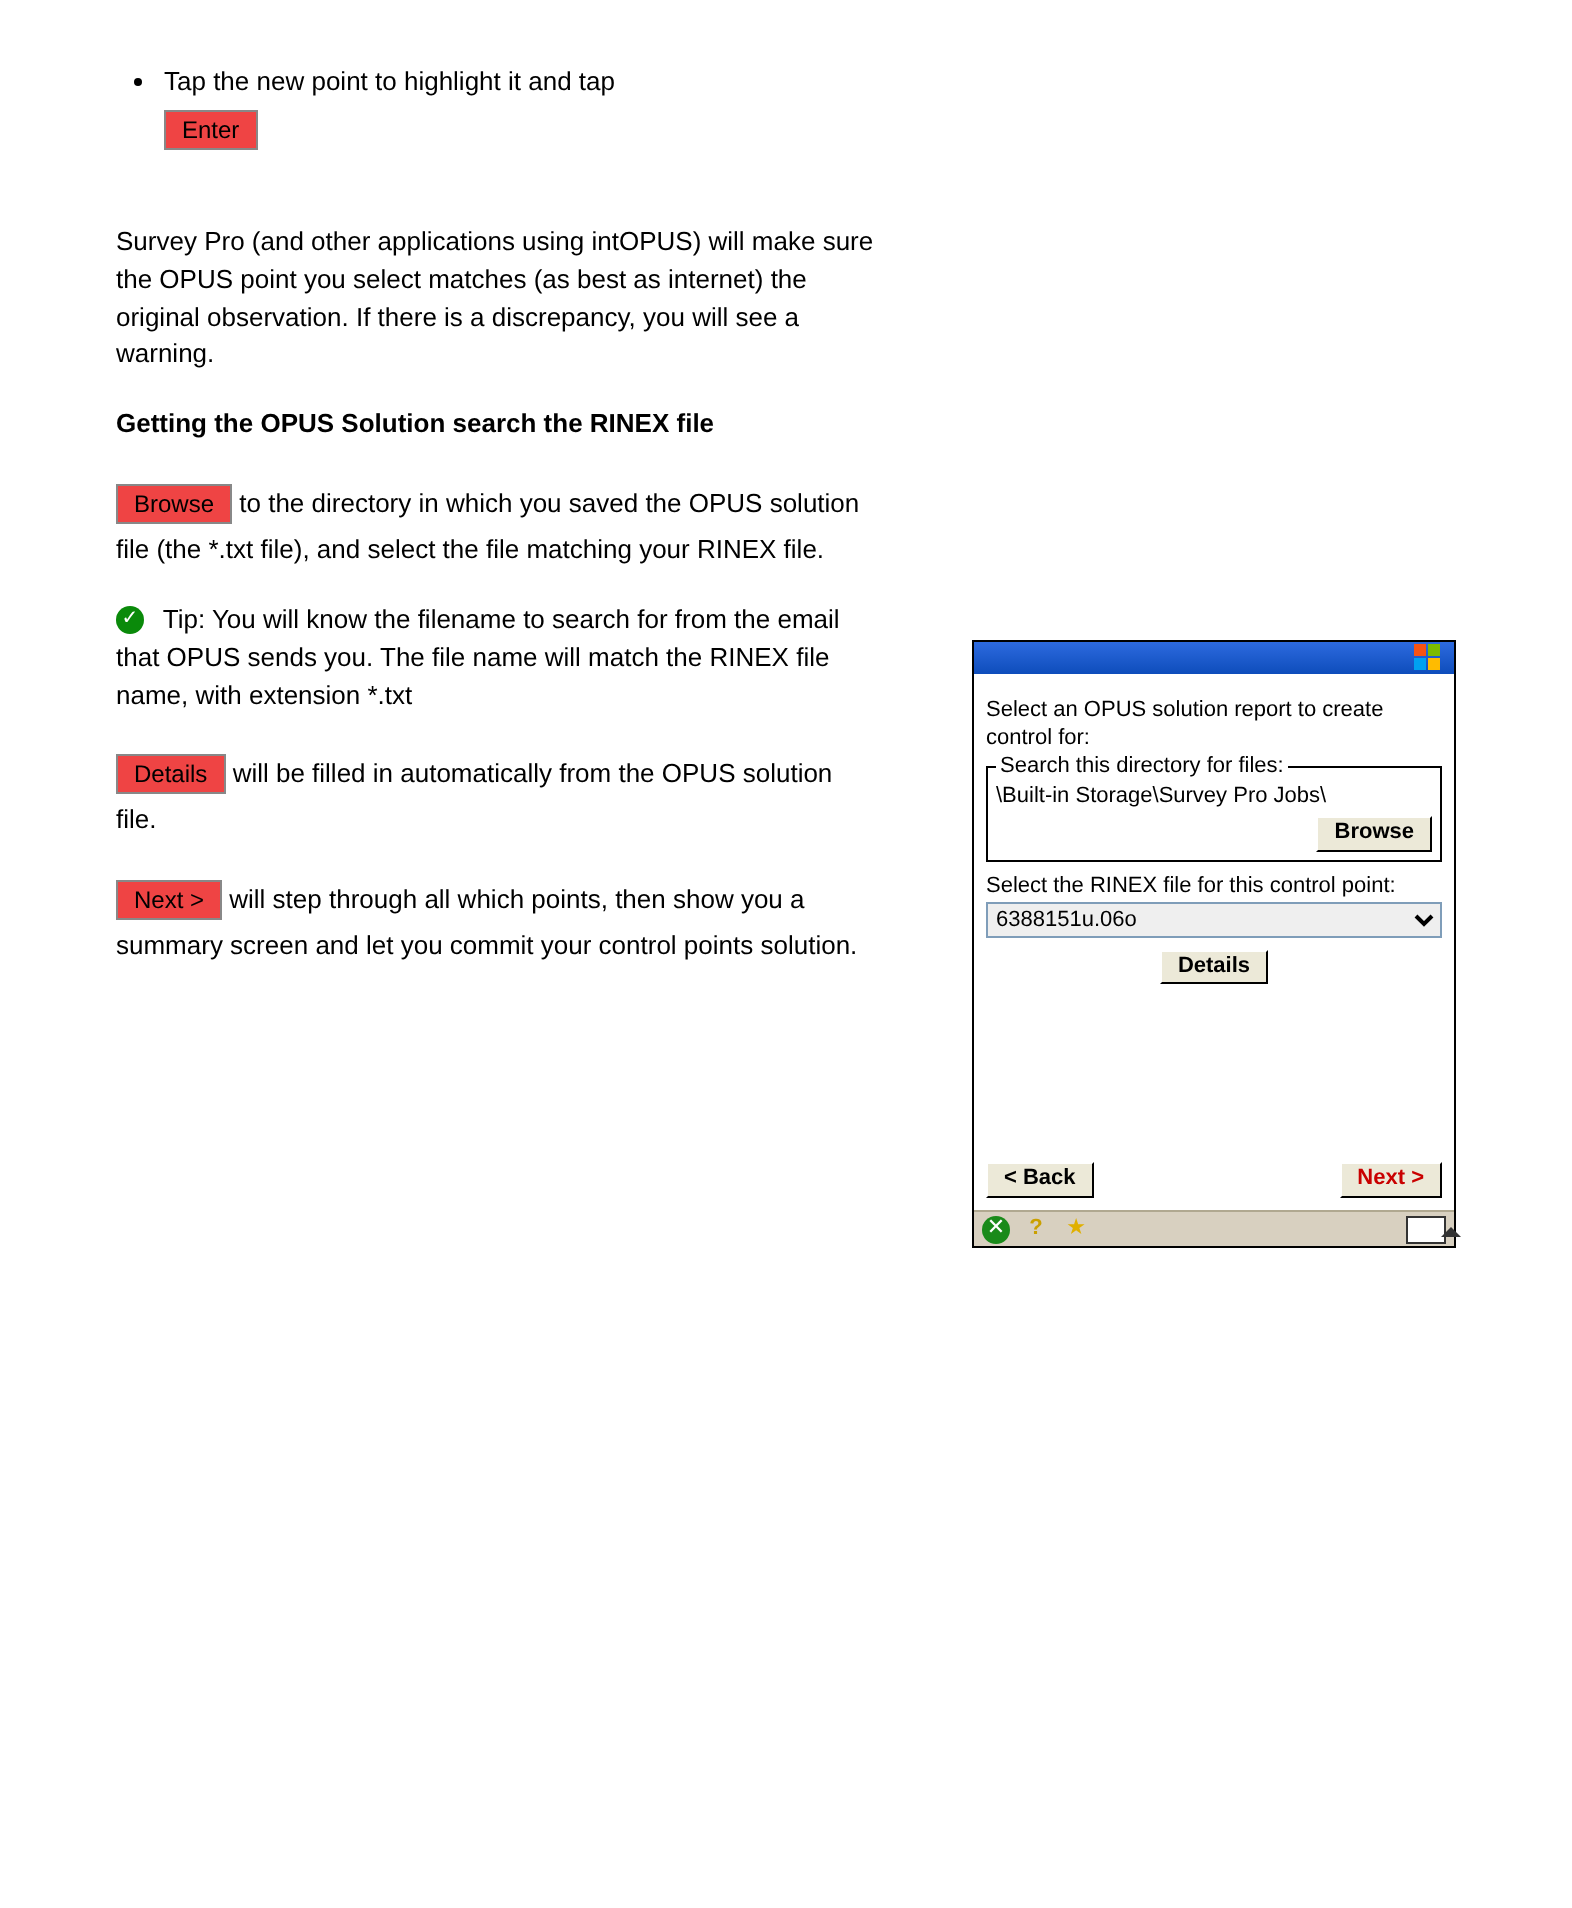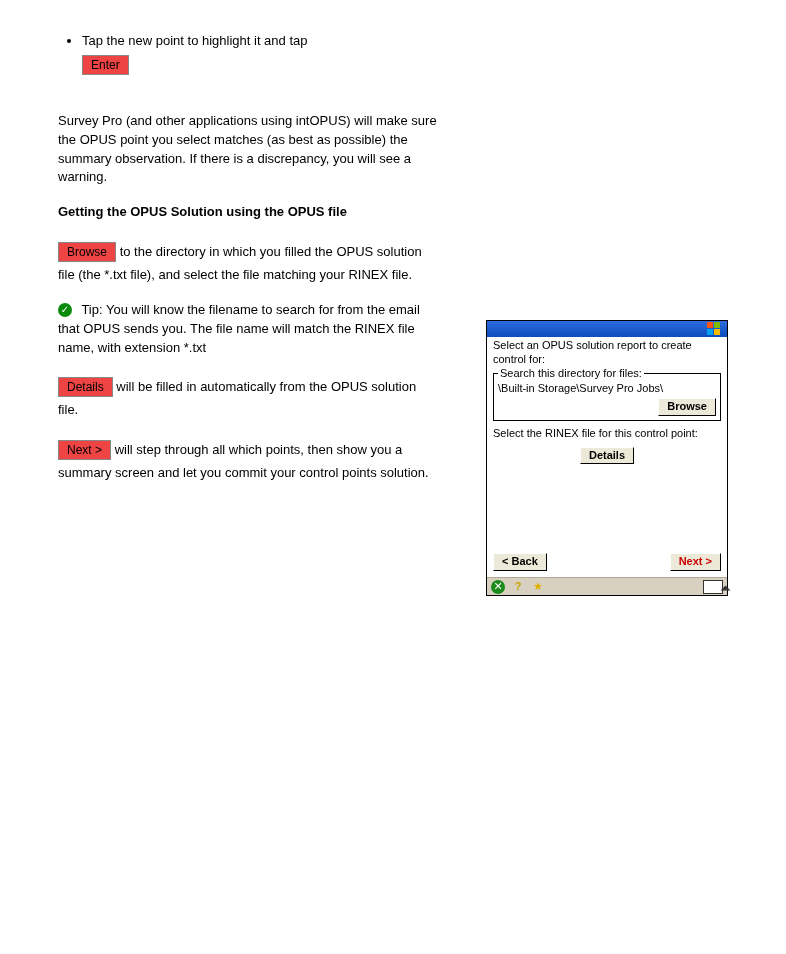--- a/index.html
+++ b/index.html
@@ -11,21 +11,21 @@
   .chip { display:inline-block; border:1px solid #888; background:#ef4444; padding:1px 8px; font-size:12px; line-height:16px; margin:4px 0; }
   p { margin:0 0 16px 0; }
   .ico-ok { display:inline-block; width:14px; height:14px; border-radius:50%; background:#0a8a0a; color:#fff; text-align:center; font-size:10px; line-height:14px; vertical-align:middle; margin-right:6px; }
   .dev-wrap { position:absolute; top:320px; left:486px; width:242px; border:1px solid #000; }
   .ppc-title { background:linear-gradient(to bottom,#2d6adf,#0e4dbb); color:#fff; height:16px; line-height:22px; padding:0 4px; font-size:11px; font-weight:bold; display:flex; align-items:flex-end; overflow:hidden; white-space:nowrap;flex-direction:column; }
   .win-flag { width:14px; height:14px; margin-right:3px; display:inline-block; }
   .win-flag span{display:block;width:6px;height:6px;float:left;margin:0.5px;}
   .wf-r{background:#f65314}.wf-g{background:#7cbb00}.wf-b{background:#00a1f1}.wf-y{background:#ffbb00}
   .ppc-title .sp{flex:1}
   .title-ico{width:12px;height:12px;margin-left:3px;}
-  .ppc-body { background:#fff; padding:2px 6px 8px 6px; font-family:"Tahoma",Arial,sans-serif; font-size:11px; line-height:1.25; position:relative; height:240px; }
+  .ppc-body { background:#fff; padding:12px 6px 8px 6px; font-family:"Tahoma",Arial,sans-serif; font-size:11px; line-height:1.25; position:relative; height:268px; }
   fieldset { border:1px solid #000; margin:0 0 6px 0; padding:2px 4px 4px 4px; }
   legend { font-weight:normal; padding:0 2px; font-size:11px; }
   .btn3d { display:inline-block; border:1px solid #000; border-top-color:#fff; border-left-color:#fff; background:#ece9d8; padding:1px 8px; font-size:11px; font-weight:bold; cursor:pointer; }
   .browse-row { text-align:right; margin-top:2px; }
   select.rinex { width:100%; border:1px solid #7f9db9; font-size:11px; height:18px; }
   .center { text-align:center; }
   .wiz-btns { position:absolute; bottom:6px; left:6px; right:6px; display:flex; justify-content:space-between; }
   .red { color:#c90000; }
   .ppc-bar { background:#d8d0c0; height:18px; display:flex; align-items:center; padding:0 4px; border-top:1px solid #b0a890; }
   .bar-ico { width:14px; height:14px; display:inline-flex; align-items:center; justify-content:center; margin-right:6px; font-size:11px; }
@@ -36,25 +36,25 @@
 <body>
 
 <div class="page">
   <div class="left-col">
     <ul class="bullets">
       <li>
         <span>Tap the new point to highlight it and tap</span><br>
         <span class="chip">Enter</span>
       </li>
     </ul>
-    <p>Survey Pro (and other applications using intOPUS) will make sure the OPUS point you select matches (as best as possible) the summary observation. If there is a discrepancy, you will see a warning.</p>
-    <p><b>Getting the OPUS Solution using the OPUS file</b></p>
+    <p>Survey Pro (and other applications using intOPUS) will make sure the OPUS point you select matches (as best as internet) the original observation. If there is a discrepancy, you will see a warning.</p>
+    <p><b>Getting the OPUS Solution search the RINEX file</b></p>
     <p>
       <span class="chip">Browse</span>
-      <span> to the directory in which you filled the OPUS solution file (the *.txt file), and select the file matching your RINEX file.</span>
+      <span> to the directory in which you saved the OPUS solution file (the *.txt file), and select the file matching your RINEX file.</span>
     </p>
     <p>
       <span class="ico-ok">✓</span>
       <span>Tip: You will know the filename to search for from the email that OPUS sends you. The file name will match the RINEX file name, with extension *.txt</span>
     </p>
     <p>
       <span class="chip">Details</span>
       <span> will be filled in automatically from the OPUS solution file.</span>
     </p>
     <p>
@@ -82,20 +82,23 @@
       <span style="margin-left:3px">10:54</span>
     </div>
     <div class="ppc-body">
       <div>Select an OPUS solution report to create control for:</div>
       <fieldset>
         <legend>Search this directory for files:</legend>
         <div>\Built-in Storage\Survey Pro Jobs\</div>
         <div class="browse-row"><span class="btn3d">Browse</span></div>
       </fieldset>
       <div style="margin-top:4px">Select the RINEX file for this control point:</div>
+      <select class="rinex">
+        <option>6388151u.06o</option>
+      </select>
       <div class="center" style="margin-top:6px">
         <span class="btn3d">Details</span>
       </div>
       <div class="wiz-btns">
         <span class="btn3d">&lt; Back</span>
         <span class="btn3d red">Next &gt;</span>
       </div>
     </div>
     <div class="ppc-bar">
       <span class="bar-ico" style="background:#1a8a1a;border-radius:50%;color:#fff">✕</span>

